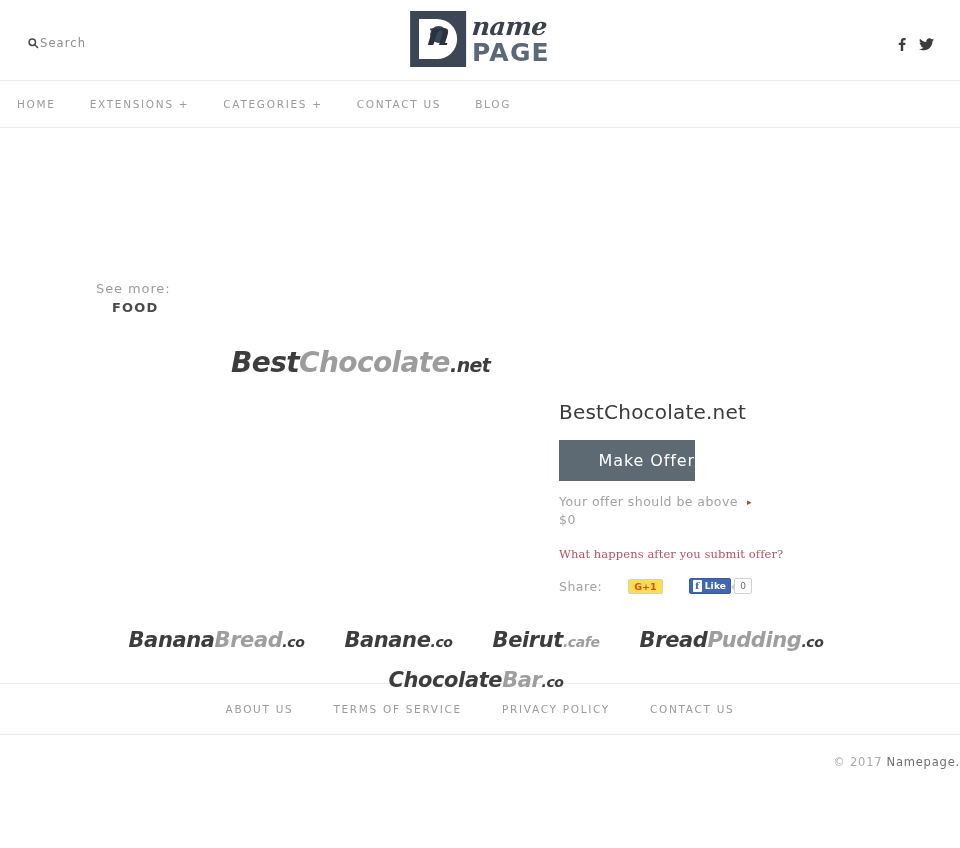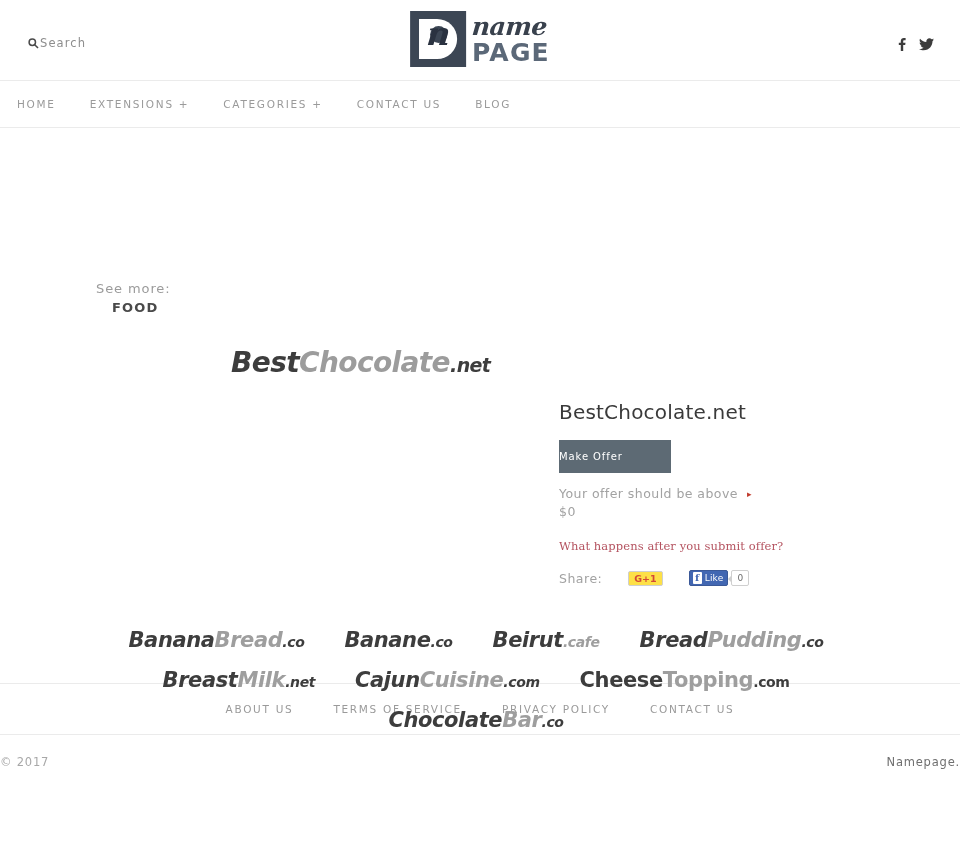--- a/index.html
+++ b/index.html
@@ -137,25 +137,25 @@
   .offer-panel { position: absolute; left: 559px; top: 272px; width: 340px; }
   .offer-title {
     font-size: 20px; color: #3a3a3a; letter-spacing: 0.2px;
     margin: 0 0 16px 0; font-weight: normal;
   }
   .make-offer-btn {
     display: inline-block;
     background: #5d6a74;
     color: #ffffff;
     border: none;
-    font-size: 10px;
+    font-size: 16px;
     letter-spacing: 0.9px;
     padding: 11px 0;
-    width: 112px;
-    text-align: left;
+    width: 136px;
+    text-align: right;
     cursor: pointer;
     font-family: "DejaVu Sans", "Liberation Sans", sans-serif;
     margin-bottom: 13px;
   }
   .offer-note {
     font-size: 12.5px; color: #a2a2a2; letter-spacing: 0.45px;
     line-height: 1.3;
   }
   .offer-note .arrow {
     color: #c0392b; font-size: 9px; margin-left: 9px;
@@ -191,21 +191,21 @@
     background: #4267b2; border: 1px solid #3b5998; border-radius: 2px;
     height: 16px; padding: 0 4px 0 3px; cursor: pointer;
   }
   .fb-f {
     background: #ffffff; color: #4267b2; font-weight: bold;
     font-size: 10px; width: 9px; height: 12px; line-height: 12px;
     text-align: center; border-radius: 1px;
     font-family: "DejaVu Serif", "Liberation Serif", serif;
   }
   .fb-like-txt {
-    color: #ffffff; font-size: 9px; font-weight: normal; line-height: 1;
+    color: #ffffff; font-size: 9px; font-weight: bold; line-height: 1;
     letter-spacing: 0.2px;
   }
   .fb-count {
     position: relative;
     display: inline-flex; align-items: center; justify-content: center;
     min-width: 18px; height: 16px;
     border: 1px solid #cfcfcf; border-radius: 2px; background: #ffffff;
     font-size: 9px; color: #6d6d6d; line-height: 1; padding: 0 4px;
   }
   .fb-count::before {
@@ -247,21 +247,21 @@
     border-bottom: 1px solid #ebebeb;
     height: 52px;
     display: flex; align-items: center; justify-content: center;
   }
   .footer-link {
     font-size: 10.5px; letter-spacing: 1.7px; color: #9a9a9a;
     text-decoration: none; padding: 0 20px; white-space: nowrap;
   }
   .copyright {
     height: 54px;
-    display: flex; align-items: center; justify-content: space-between;
+    display: flex; align-items: center; justify-content: flex-end;
     font-size: 11.5px; letter-spacing: 0.8px; color: #a8a8a8;
   }
   .copyright .brand { color: #6f6f6f; margin-left: 4px; }
 </style>
 </head>
 <body>
 
 <div class="page">
 
   <div class="topbar">
@@ -347,25 +347,20 @@
 
     <div class="related">
 
       <div class="rel-row">
         <a class="rel-logo" href="#"><span class="rl-a">Banana</span><span class="rl-b">Bread</span><span class="rl-tld">.co</span></a>
         <a class="rel-logo" href="#"><span class="rl-a">Banane</span><span class="rl-b"></span><span class="rl-tld">.co</span></a>
         <a class="rel-logo" href="#"><span class="rl-a">Beirut</span><span class="rl-b"></span><span class="rl-tld" style="color:#9e9e9e">.cafe</span></a>
         <a class="rel-logo" href="#"><span class="rl-a">Bread</span><span class="rl-b">Pudding</span><span class="rl-tld">.co</span></a>
       </div>
 
-      <div class="rel-row">
-        <a class="rel-logo" href="#"><span class="rl-a">Breast</span><span class="rl-b">Milk</span><span class="rl-tld">.net</span></a>
-        <a class="rel-logo" href="#"><span class="rl-a">Cajun</span><span class="rl-b">Cuisine</span><span class="rl-tld">.com</span></a>
-        <a class="rel-logo upright" href="#"><span class="rl-a">Cheese</span><span class="rl-b">Topping</span><span class="rl-tld">.com</span></a>
-      </div>
 
       <div class="rel-row">
         <a class="rel-logo" href="#"><span class="rl-a">Chocolate</span><span class="rl-b">Bar</span><span class="rl-tld">.co</span></a>
       </div>
     </div>
 
   </div>
 
   <div class="footer-links">
     <a class="footer-link" href="#">ABOUT US</a>

